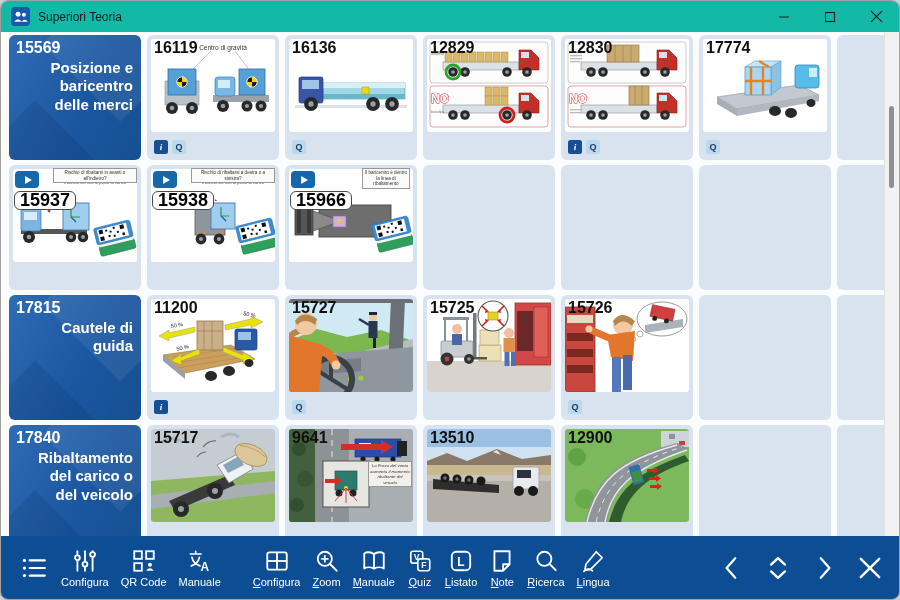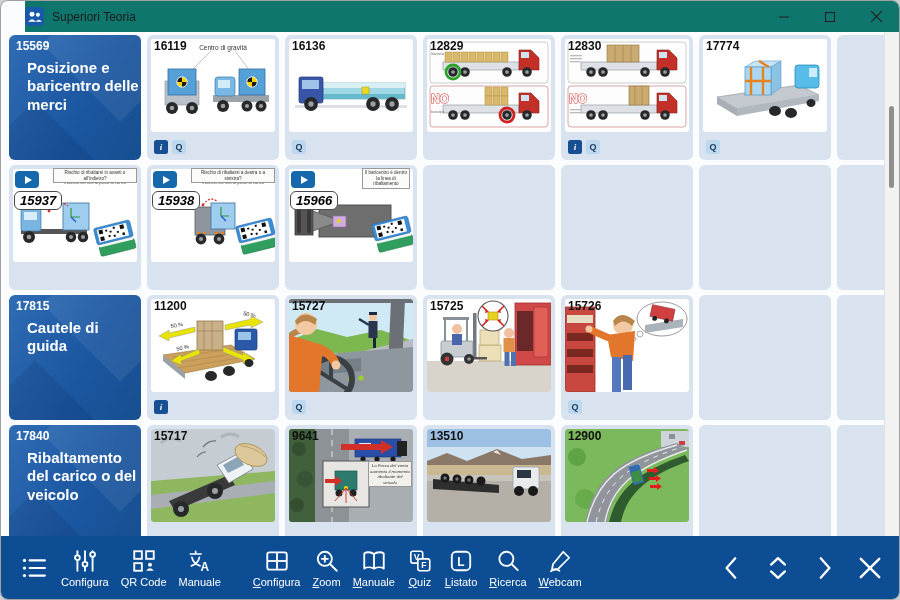--- a/index.html
+++ b/index.html
@@ -1,49 +1,49 @@
 <!DOCTYPE html>
 <html><head>
 <meta charset="utf-8">
 <style>
   html,body{margin:0;padding:0;background:#cfcfcf;}
   .window{width:900px;height:600px;position:relative;font-family:"Liberation Sans",sans-serif;
     border:1px solid #a0a0a0;border-radius:8px;overflow:hidden;background:#fbfcfe;box-sizing:border-box;}
   
-  .titlebar{height:31px;background:#0f766e;display:flex;align-items:center;margin-left:24px;}
+  .titlebar{height:31px;background:#14b8a6;display:flex;align-items:center;padding-left:10px;}
   .appicon{width:19px;height:19px;margin-right:8px;flex:none;}
   .apptitle{font-size:12px;color:#1b1b1b;flex:1;}
   .winbtns{display:flex;height:100%;}
   .winbtn{width:46px;height:100%;display:flex;align-items:center;justify-content:center;}
   
   .content{position:absolute;top:31px;left:0;right:0;bottom:63px;background:#fbfcfe;overflow:hidden;}
   .grid{position:absolute;left:8px;top:3px;display:grid;grid-template-columns:repeat(7,132px);
     grid-auto-rows:125px;gap:5px 6px;}
   .cell{background:#d9e3f0;border-radius:6px;position:relative;}
   .card .img{position:absolute;left:4px;top:4px;right:4px;height:93px;background:#fff;border-radius:3px;overflow:hidden;}
   .card .img svg{display:block;width:100%;height:100%;}
-  .cid{position:absolute;top:4px;left:7px;font-size:12px;font-weight:bold;color:#101010;z-index:6;}
+  .cid{position:absolute;top:4px;left:7px;font-size:16px;font-weight:bold;color:#101010;z-index:6;}
   .cid.light{color:#fff;}
   .badges{position:absolute;left:7px;bottom:6px;display:flex;gap:4px;z-index:5;}
   .badge{width:14px;height:14px;border-radius:2.5px;display:flex;align-items:center;justify-content:center;
     font-size:9px;font-weight:bold;}
   .bi{background:#164f94;color:#fff;font-style:italic;font-family:"Liberation Serif",serif;}
   .bq{background:#bcd8ee;color:#223a5e;}
   .chapter{background:linear-gradient(118deg,#2e6cb4,#1a55a0 60%,#17508f);overflow:hidden;}
   .chapter::before{content:"";position:absolute;width:110px;height:110px;background:rgba(255,255,255,.07);
     transform:rotate(45deg);top:-46px;right:-34px;}
   .chapter::after{content:"";position:absolute;width:84px;height:84px;background:rgba(8,28,60,.12);
     transform:rotate(45deg);bottom:-42px;left:-16px;}
-  .ctitle{position:relative;z-index:2;margin:24px 0 0 18px;font-size:15px;font-weight:bold;color:#fff;line-height:1.22;}
+  .ctitle{position:relative;z-index:2;margin:24px 8px 0 18px;font-size:15px;font-weight:bold;color:#fff;line-height:1.22;text-align:right;}
   
   .play{position:absolute;top:6px;left:6px;width:24px;height:17px;background:#1668ac;border-radius:4px;
     display:flex;align-items:center;justify-content:center;z-index:7;}
   .play::after{content:"";border-left:7px solid #fff;border-top:4px solid transparent;border-bottom:4px solid transparent;margin-left:2px;}
   .vnum{position:absolute;top:26px;left:5px;z-index:7;background:#fff;border:1.6px solid #4a4a4a;border-radius:6px;
-    padding:0 5px;font-size:13px;font-weight:bold;color:#000;line-height:17px;font-style:italic;}
+    padding:0 5px;font-size:18px;font-weight:bold;color:#000;line-height:17px;}
   .vcap{position:absolute;top:3px;left:44px;right:4px;z-index:5;background:#fbfbfa;border:.5px solid #999;
     font-size:4.6px;line-height:1.2;text-align:center;color:#333;padding:1px 2px;}
   .vcap.small{left:58%;right:5%;}
   .vcap2{position:absolute;top:15px;left:48px;right:8px;z-index:4;font-size:4.2px;color:#555;text-align:center;}
   .note9641{position:absolute;right:5px;top:36px;width:40px;z-index:5;font-size:4.4px;font-style:italic;
     background:#f2f0ea;border:.5px solid #999;color:#333;padding:1px;line-height:1.25;text-align:center;}
   
   .sbar{position:absolute;top:0;right:0;width:14px;bottom:0;background:#f2f2f2;border-left:1px solid #e2e2e2;z-index:20;}
   .sthumb{position:absolute;left:4px;width:5px;top:74px;height:82px;background:#8f8f8f;border-radius:3px;}
   
@@ -713,35 +713,42 @@
 
     <div class="titem">
       <svg width="26" height="26" viewBox="0 0 24 24" fill="none" stroke="#fff" stroke-width="1.7">
         <rect x="3.5" y="3.5" width="17" height="17" rx="4"></rect>
         <text x="12" y="16.5" font-size="11" font-weight="bold" fill="#fff" stroke="none" text-anchor="middle" font-family="Liberation Sans, sans-serif">L</text>
       </svg>
       <span class="tlabel ak">Listato</span>
     </div>
 
 
+    <div class="titem">
+      <svg width="26" height="26" viewBox="0 0 24 24" fill="none" stroke="#fff" stroke-width="1.7" stroke-linejoin="round">
+        <path d="M5,3 H19 V15 L13,21 H5 Z"></path>
+          <path d="M19,15 H13 V21"></path>
+      </svg>
+      <span class="tlabel ak">Note</span>
+    </div>
 
     <div class="titem">
       <svg width="26" height="26" viewBox="0 0 24 24" fill="none" stroke="#fff" stroke-width="1.7" stroke-linecap="round">
         <circle cx="10.5" cy="10" r="6.5"></circle>
           <line x1="15.5" y1="15" x2="21" y2="20.5"></line>
       </svg>
       <span class="tlabel ak">Ricerca</span>
     </div>
 
     <div class="titem">
       <svg width="26" height="26" viewBox="0 0 24 24" fill="none" stroke="#fff" stroke-width="1.6" stroke-linejoin="round" stroke-linecap="round">
         <path d="M15,3.5 L20.5,9 L10,19.5 L4.5,20.5 L5.5,15 Z"></path>
         <path d="M3.5,21.5 q4,-3.5 8,-.5"></path>
       </svg>
-      <span class="tlabel ak">Webcam</span>
+      <span class="tlabel ak">Lingua</span>
     </div>
 
     <div class="tnav">
       <div class="tnavbtn">
         <svg width="26" height="30" viewBox="0 0 24 26" fill="none" stroke="#fff" stroke-width="2.1" stroke-linecap="round" stroke-linejoin="round">
           <polyline points="15,4 7,13 15,22"></polyline>
         </svg>
       </div>
       <div class="tnavbtn">
         <svg width="30" height="30" viewBox="0 0 26 26" fill="none" stroke="#fff" stroke-width="2.1" stroke-linecap="round" stroke-linejoin="round">

